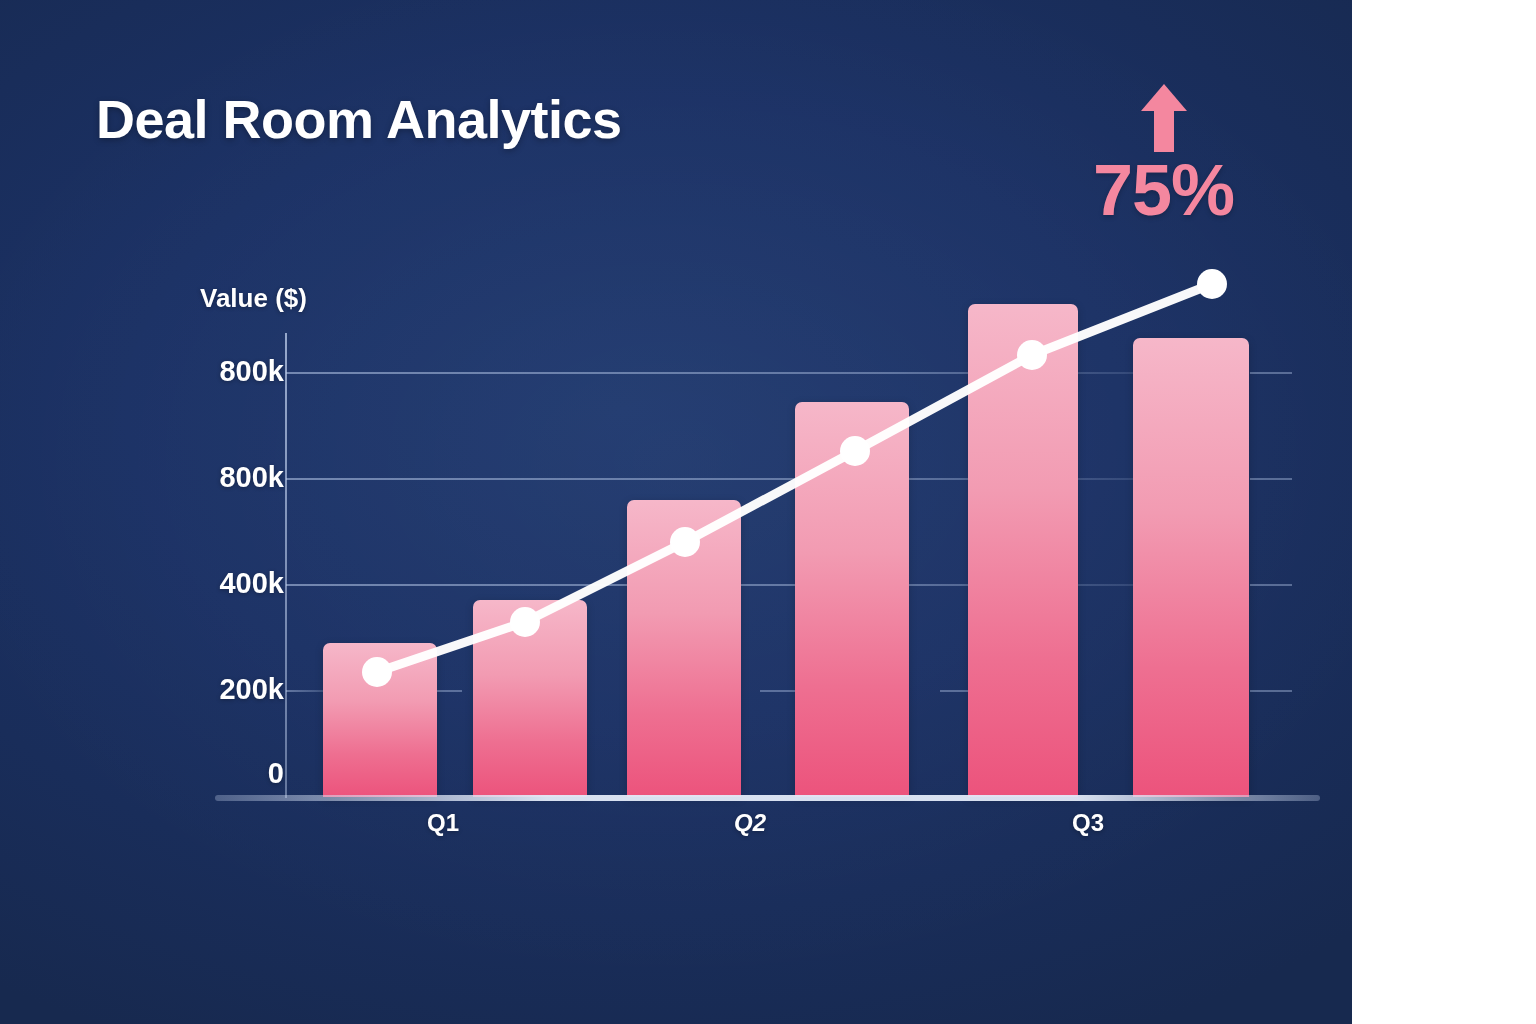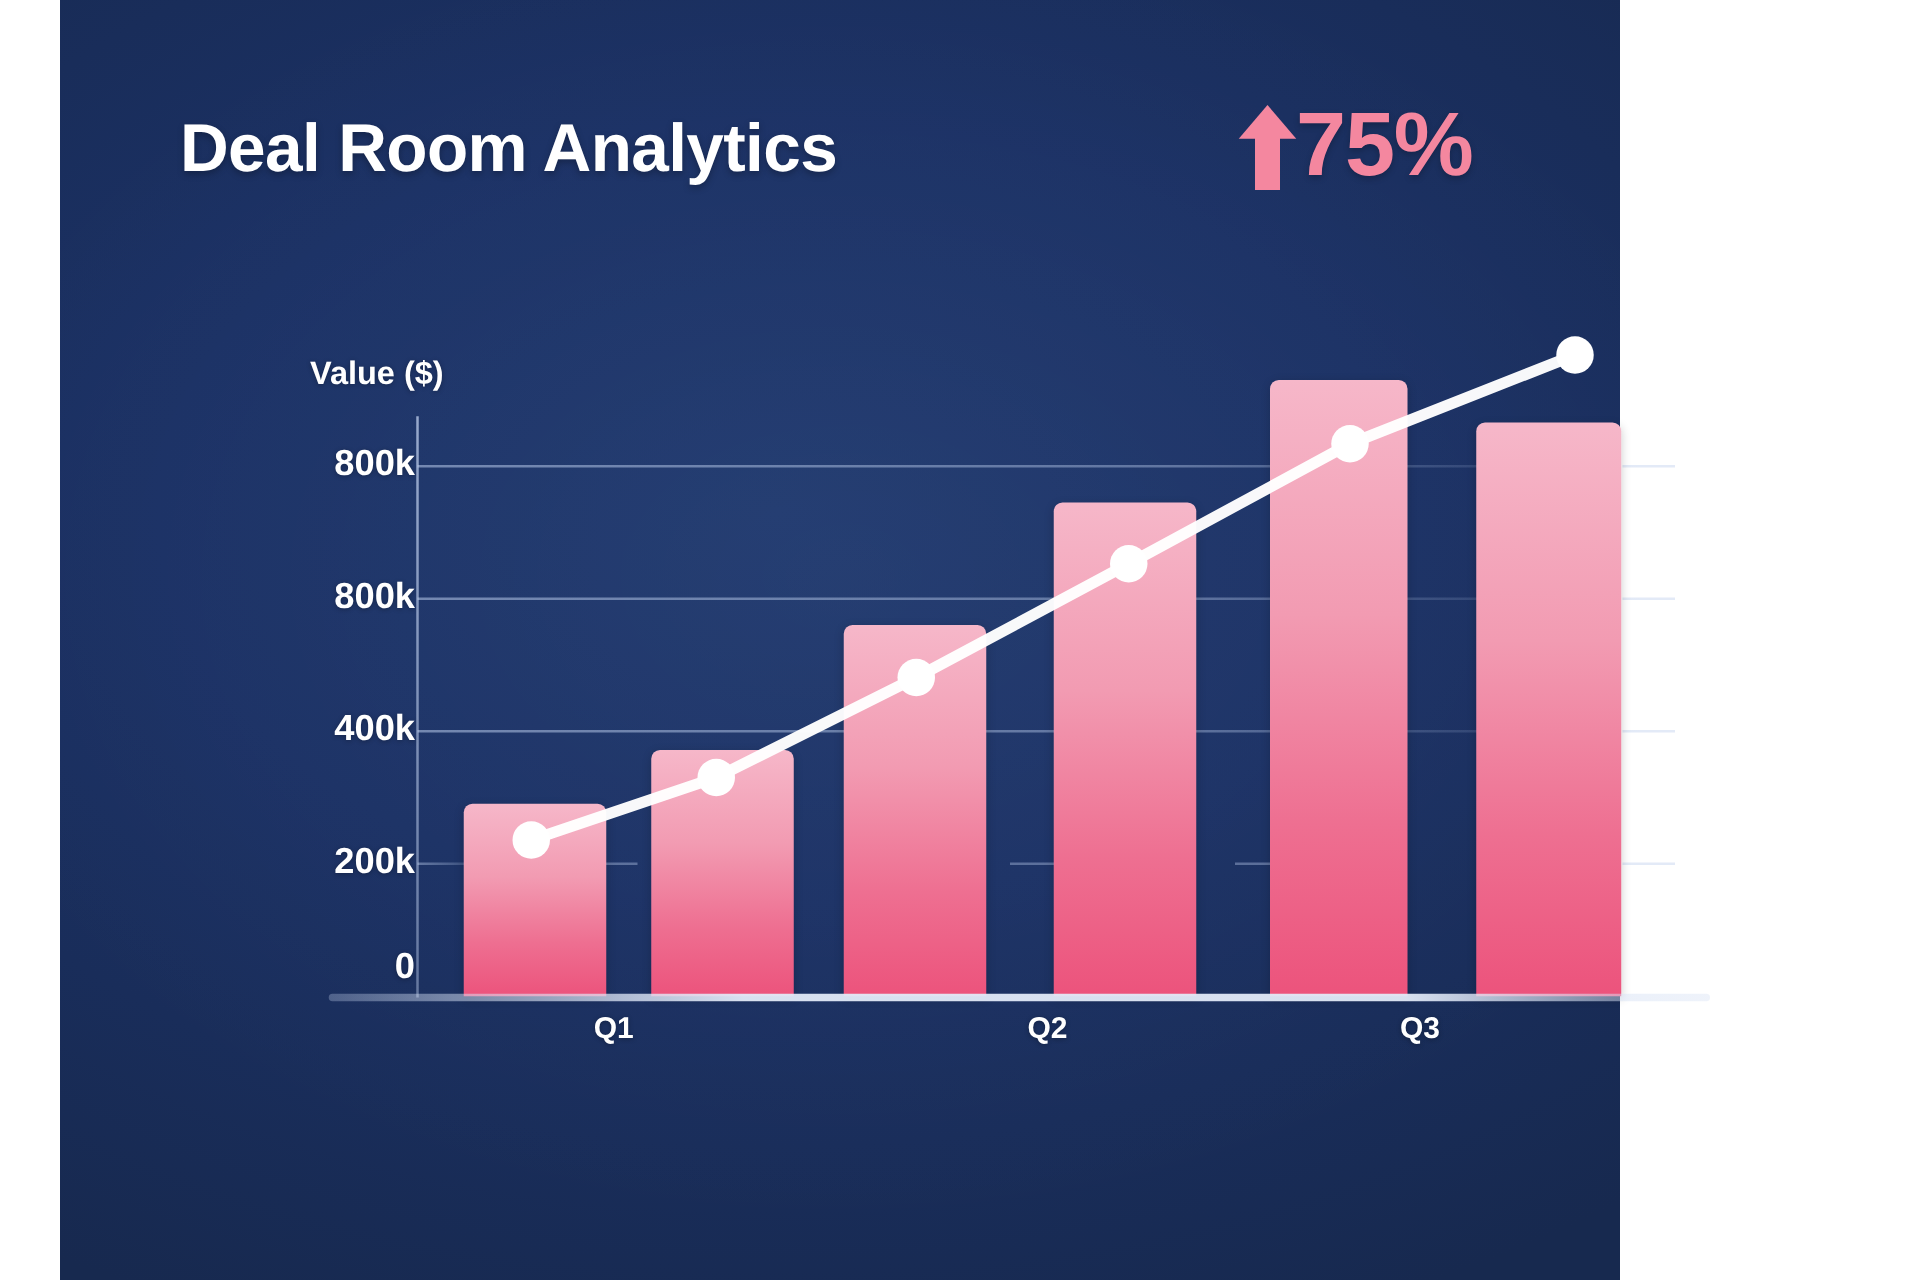--- a/index.html
+++ b/index.html
@@ -8,25 +8,24 @@
   }
   body {
     width: 1536px;
     height: 1024px;
     overflow: hidden;
     font-family: "Liberation Sans", sans-serif;
   }
 
   #canvas {
     position: relative;
-    width: 1248px;
+    width: 1352px;
     height: 1024px;
     background:
       radial-gradient(ellipse 1100px 700px at 46% 40%, #1e386e 0%, #1b3165 45%, #17294f 100%);
-    margin-left: 48px;
   }
 
   
   #vignette {
     position: absolute;
     inset: 0;
     background: radial-gradient(ellipse 1300px 900px at 50% 45%, rgba(255,255,255,0.035) 0%, rgba(0,0,0,0) 60%);
     pointer-events: none;
   }
 
@@ -48,20 +47,21 @@
     right: 118px;
     top: 78px;
     text-align: right;
     white-space: nowrap;
   }
   #kpi-row {
     display: flex;
     align-items: center;
     justify-content: flex-end;
     gap: 2px;
+    flex-direction: column;
   }
   #kpi-arrow {
     display: block;
     width: 46px;
     height: 76px;
     position: relative;
     margin-right: -2px;
   }
   #kpi-arrow .shaft {
     position: absolute;
@@ -270,18 +270,18 @@
       <circle cx="525" cy="622" r="15" fill="#ffffff"></circle>
       <circle cx="685" cy="542" r="15" fill="#ffffff"></circle>
       <circle cx="855" cy="451" r="15" fill="#ffffff"></circle>
       <circle cx="1032" cy="355" r="15" fill="#ffffff"></circle>
       <circle cx="1212" cy="284" r="15" fill="#ffffff"></circle>
     </svg>
 
     <div id="x-axis-line"></div>
 
     <div class="xtick-label" style="left:443px;">Q1</div>
-    <div class="xtick-label" style="left:790px;">Q2</div>
+    <div class="xtick-label" style="left:750px;font-style:italic;">Q2</div>
     <div class="xtick-label" style="left:1088px;">Q3</div>
 
 
   </div>
 </div>
 
 </body></html>

